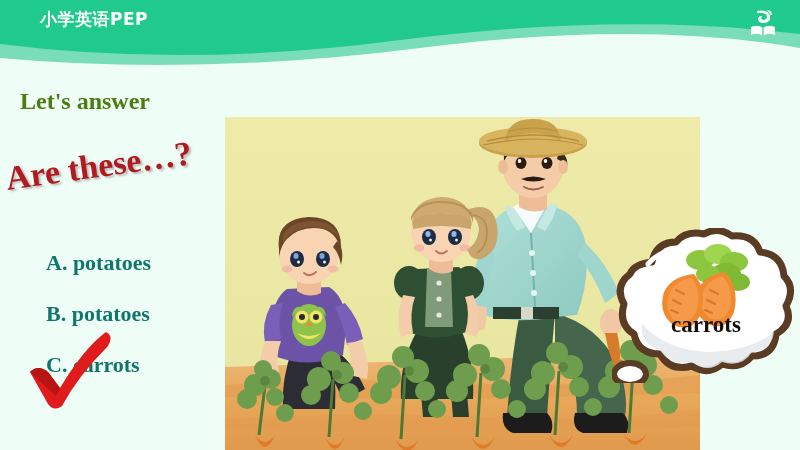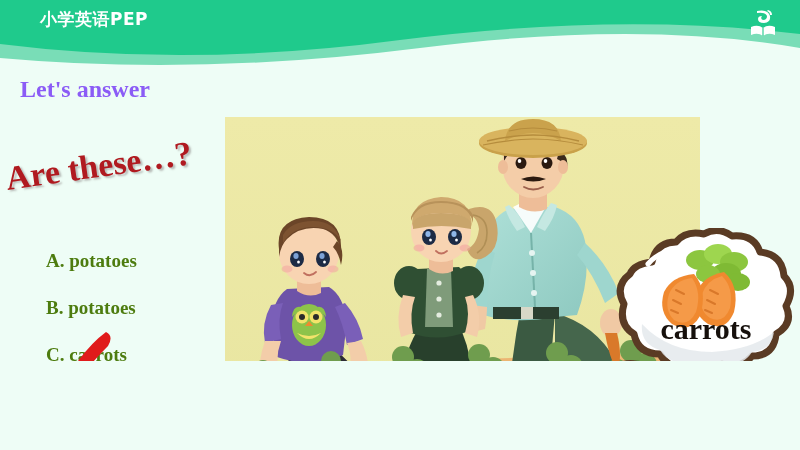--- a/index.html
+++ b/index.html
@@ -6,21 +6,21 @@
   html,body { width:800px; height:450px; overflow:hidden; }
   body {
     font-family:"Liberation Serif", serif;
     background:#eefdf6;
     position:relative;
   }
 
   
   #slide {
     position:absolute; left:0; top:0;
-    width:800px; height:361px;
+    width:800px; height:450px;
     background:#eefdf6;
     overflow:hidden;
   }
 
   
   #header-banner {
     position:absolute; left:0; top:0;
     width:800px; height:76px;
     overflow:hidden;
     z-index:5;
@@ -37,23 +37,23 @@
   }
 
   #brand-logo {
     position:absolute; right:22px; top:8px;
     width:30px; height:30px; z-index:7;
   }
   #brand-logo svg { display:block; }
 
   
   #lets-answer {
-    position:absolute; left:20px; top:76px;
+    position:absolute; left:20px; top:88px;
     font-size:24px; font-weight:bold;
-    color:#8b5cf6;
+    color:#4d7c0f;
     font-family:"Liberation Serif", serif;
     z-index:10;
     white-space:nowrap;
   }
 
   
   #question-text {
     position:absolute; left:6px; top:160px;
     font-size:34px; font-weight:bold;
     color:#b01a20;
@@ -64,22 +64,22 @@
     white-space:nowrap;
     z-index:12;
   }
 
   
   #options-list {
     position:absolute; left:46px; top:250px;
     z-index:11;
   }
   .option-item {
-    font-size:19px; font-weight:bold;
-    color:#4d7c0f;
+    font-size:22px; font-weight:bold;
+    color:#0f766e;
     font-family:"Liberation Serif", serif;
     margin-bottom:25px;
     white-space:nowrap;
     position:relative;
   }
   .option-item:last-child { margin-bottom:0; }
 
   
   #answer-check {
     position:absolute; left:28px; top:330px;
@@ -104,21 +104,21 @@
     position:absolute; left:612px; top:228px;
     width:186px; height:155px;
     z-index:25;
   }
   #speech-bubble svg { display:block; }
 
   #bubble-word {
     position:absolute; left:640px; top:312px;
     width:132px;
     text-align:center;
-    font-size:30px; font-weight:bold;
+    font-size:23px; font-weight:bold;
     color:#16100c;
     font-family:"Liberation Serif", serif;
     z-index:27;
     white-space:nowrap;
   }
 </style>
 </head>
 <body>
 
 <div id="slide">

